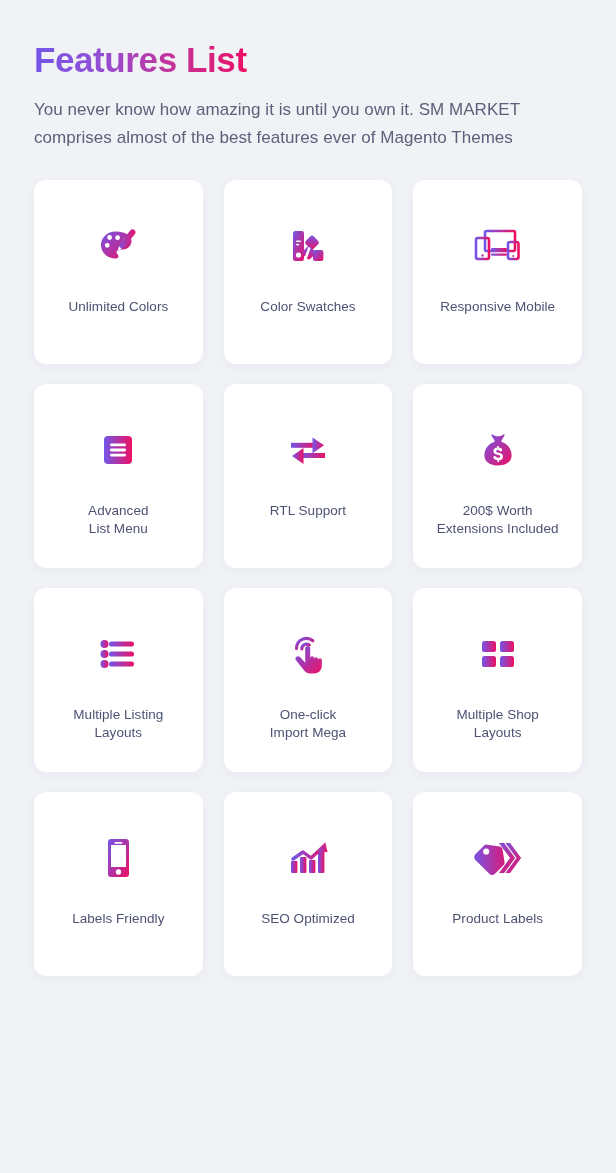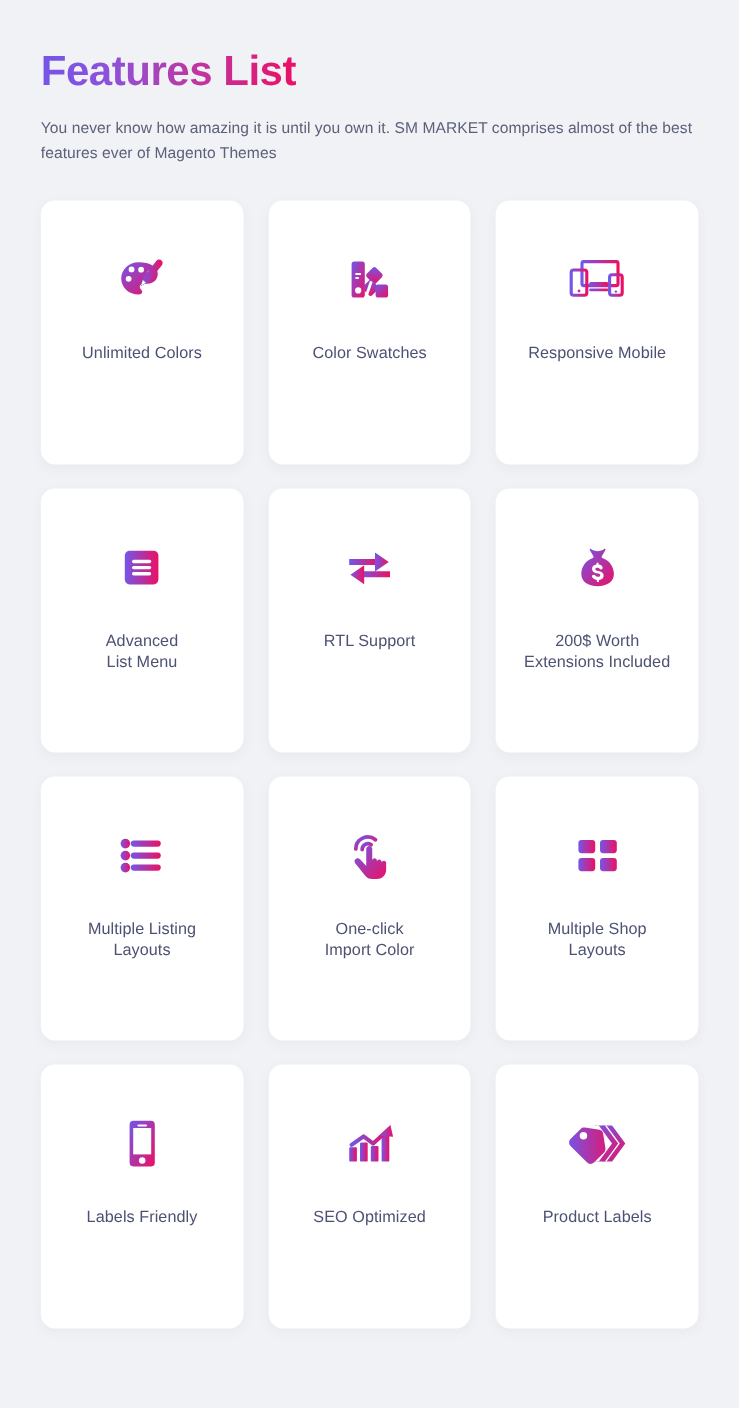--- a/index.html
+++ b/index.html
@@ -36,40 +36,40 @@
     background: linear-gradient(90deg, #7356e8 0%, #8f51d8 28%, #c0359f 62%, #ec1064 100%);
     -webkit-background-clip: text;
     background-clip: text;
     color: transparent;
     -webkit-text-fill-color: transparent;
     display: inline-block;
   }
 
   .page-subtitle {
     margin-top: 16px;
-    font-size: 13px;
+    font-size: 17px;
     line-height: 1.62;
     color: #5c617a;
     max-width: 548px;
     letter-spacing: 0.05px;
   }
 
   
   .features-grid {
     margin-top: 29px;
     display: grid;
     grid-template-columns: repeat(3, 1fr);
     column-gap: 21px;
     row-gap: 20px;
   }
 
   .feature-card {
     background: #ffffff;
     border-radius: 12px;
-    height: 220px;
+    height: 184px;
     box-shadow: 0 3px 10px rgba(86, 95, 130, 0.055);
     display: flex;
     flex-direction: column;
     align-items: center;
     justify-content: flex-start;
     padding-top: 14px;
   }
 
   .icon-wrap {
     height: 104px;
@@ -223,21 +223,21 @@
 
     <div class="feature-card">
       <div class="icon-wrap">
         <svg width="50" height="50" viewBox="0 0 50 50">
           <path d="M13.5 19.5a10 10 0 0 1 16.4-7.7" fill="none" stroke="url(#gd)" stroke-width="3.1" stroke-linecap="round"></path>
           <path d="M18.8 20a4.8 4.8 0 0 1 7.5-4" fill="none" stroke="url(#gd)" stroke-width="3.1" stroke-linecap="round"></path>
           <path fill="url(#gd)" d="M22.2 19.6c0-1.5 1.1-2.6 2.5-2.6s2.5 1.1 2.5 2.6v9.6c0-1.1.8-1.9 1.9-1.9s2 .8 2 1.9v1c0-1.1.8-2 1.9-2s2 .9 2 2v1c0-1.1.8-1.9 1.9-1.9s1.9.8 1.9 1.9v5.6c0 4.3-3.3 7.7-7.5 7.7h-4.1c-2.6 0-4.5-1.1-6-3L13 31.3c-.9-1.2-.7-2.7.4-3.5 1.1-.9 2.7-.7 3.6.3l5.2 5.6z"></path>
         </svg>
       </div>
       <div class="feature-label">One-click
-Import Color</div>
+Import Mega</div>
     </div>
 
     <div class="feature-card">
       <div class="icon-wrap">
         <svg width="42" height="42" viewBox="0 0 42 42">
           <rect x="5" y="8" width="14" height="11" rx="2.6" fill="url(#gh)"></rect>
           <rect x="23" y="8" width="14" height="11" rx="2.6" fill="url(#gh)"></rect>
           <rect x="5" y="23" width="14" height="11" rx="2.6" fill="url(#gh)"></rect>
           <rect x="23" y="23" width="14" height="11" rx="2.6" fill="url(#gh)"></rect>
         </svg>

